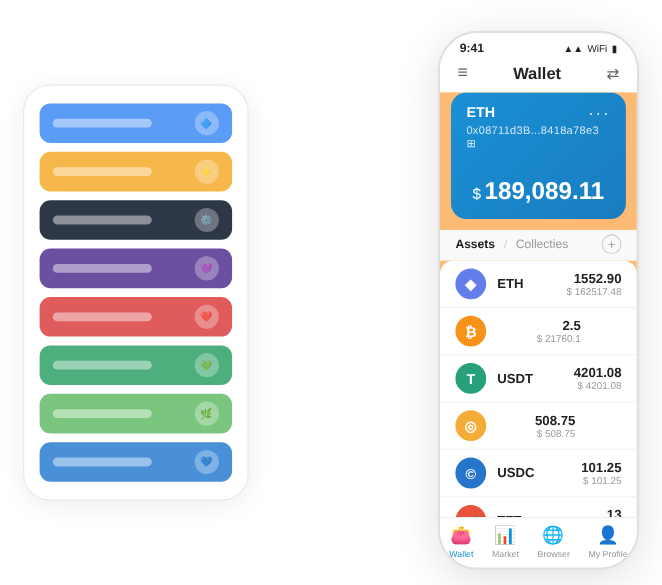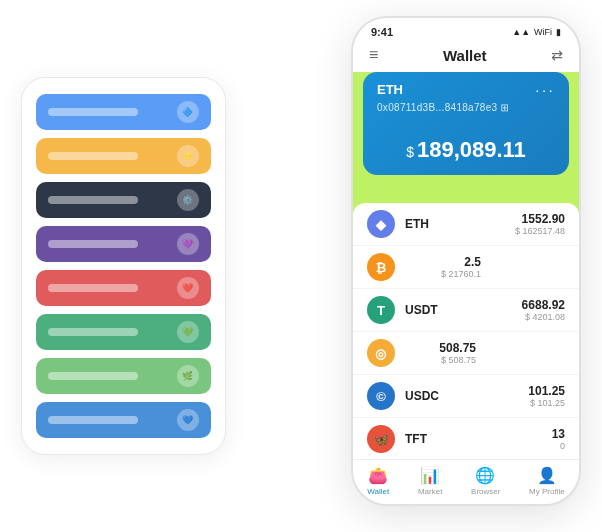--- a/index.html
+++ b/index.html
@@ -66,22 +66,22 @@
       align-items: center;
       justify-content: center;
       font-size: 9px;
       color: rgba(255,255,255,0.7);
     }
 
     
     .phone {
       position: absolute;
       right: 0;
-      top: 0;
-      width: 230px;
+      top: 12px;
+      width: 183px;
       height: 490px;
       background: #f8f9fa;
       border-radius: 36px;
       border: 2px solid #e0e0e0;
       box-shadow: 0 8px 40px rgba(0,0,0,0.12);
       overflow: hidden;
       display: flex;
       flex-direction: column;
     }
 
@@ -129,24 +129,23 @@
 
     .header-scan-icon {
       font-size: 14px;
       color: #666;
       cursor: pointer;
     }
 
     .phone-content {
       flex: 1;
       overflow: hidden;
-      background: #bef264;
+      background: #fdba74;
       display: flex;
       flex-direction: column;
-      gap: 18px;
     }
 
     
     .eth-card {
       margin: 0 10px 10px;
       background: linear-gradient(135deg, #1a90d6, #1a7cbf);
       border-radius: 14px;
       padding: 10px 14px 12px;
       color: #fff;
     }
@@ -386,20 +385,28 @@
         </div>
         <div class="eth-address">
           <span>0x08711d3B...8418a78e3</span>
           <span>⊞</span>
         </div>
         <div class="eth-balance">
           <span class="eth-balance-prefix">$</span><span>189,089.11</span>
         </div>
       </div>
 
+      <div class="assets-header">
+        <div class="assets-tabs">
+          <span class="assets-tab-active">Assets</span>
+          <span class="assets-tab-sep">/</span>
+          <span class="assets-tab-inactive">Collecties</span>
+        </div>
+        <div class="assets-add">+</div>
+      </div>
 
       <div class="asset-list">
 
       <div class="asset-row">
       <div class="asset-icon" style="background:#627EEA; color:#fff; font-weight:700; font-size:13px;">◆</div>
       <div class="asset-name">ETH</div>
       <div class="asset-values">
         <div class="asset-amount">1552.90</div>
         <div class="asset-usd">$ 162517.48</div>
       </div>
@@ -408,21 +415,21 @@
       <div class="asset-icon" style="background:#F7931A; color:#fff; font-weight:700; font-size:13px;">₿</div>
       <div class="asset-values">
         <div class="asset-amount">2.5</div>
         <div class="asset-usd">$ 21760.1</div>
       </div>
     </div>
           <div class="asset-row">
       <div class="asset-icon" style="background:#26A17B; color:#fff; font-weight:700; font-size:13px;">T</div>
       <div class="asset-name">USDT</div>
       <div class="asset-values">
-        <div class="asset-amount">6688.92</div>
+        <div class="asset-amount">4201.08</div>
         <div class="asset-usd">$ 4201.08</div>
       </div>
     </div>
           <div class="asset-row">
       <div class="asset-icon" style="background:#F5AC37; color:#fff; font-weight:700; font-size:13px;">◎</div>
       <div class="asset-values">
         <div class="asset-amount">508.75</div>
         <div class="asset-usd">$ 508.75</div>
       </div>
     </div>

